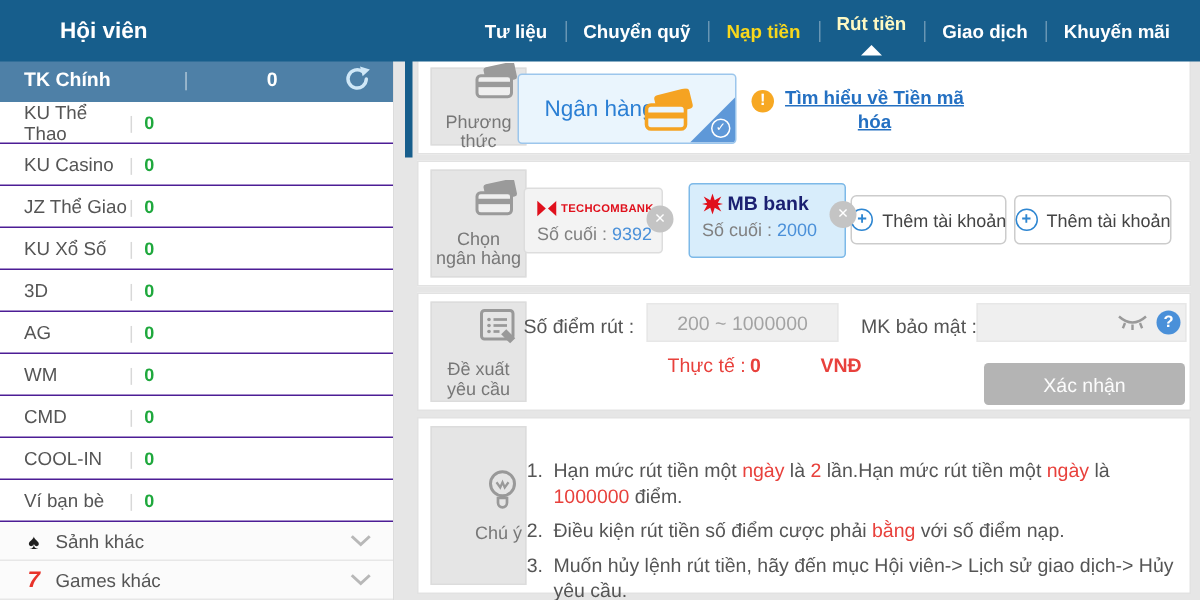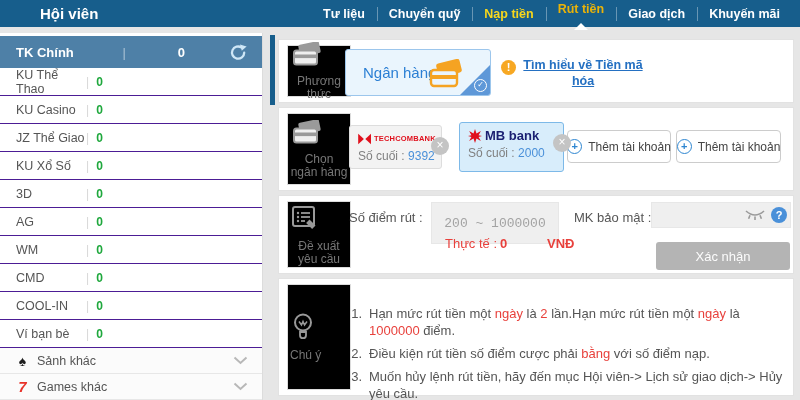--- a/index.html
+++ b/index.html
@@ -4,31 +4,31 @@
 <style>
   * { margin:0; padding:0; box-sizing:border-box; }
   html,body { width:800px; height:400px; overflow:hidden; }
   body {
     position:relative; background:#e6e6e6;
     font-family:"Liberation Sans","DejaVu Sans",sans-serif;
     -webkit-font-smoothing:antialiased;
   }
 
   
-  .topbar { position:absolute; left:0; top:0; width:800px; height:27px;
+  .topbar { position:absolute; left:0; top:0; width:800px; height:41px;
     background:#175e8c; display:flex; align-items:center; justify-content:space-between;
     padding:0 8px 0 40px; z-index:5; }
   .topbar-title { color:#fff; font-size:15px; font-weight:bold; }
   .nav { display:flex; align-items:stretch; height:33px;justify-content:space-between; }
   .nav-item { color:#fff; font-size:12.5px; font-weight:bold; padding:0 12px;
     position:relative; display:flex; align-items:center; cursor:pointer; white-space:nowrap; }
   .nav-item + .nav-item::before { content:""; position:absolute; left:0; top:10px; bottom:9px;
     width:1px; background:rgba(255,255,255,.35); }
   .nav-item.highlight { color:#f8d71c; }
-  .nav-item.active { color:#eab308; align-items:flex-start; padding-top:5px; }
+  .nav-item.active { color:#fef9c3; align-items:flex-start; padding-top:5px; }
   .nav-item.active::after { content:""; position:absolute; bottom:0; left:50%; margin-left:-7px;
     width:0; height:0; border-left:7px solid transparent; border-right:7px solid transparent;
     border-bottom:7px solid #fff; }
 
   
   .sidebar { position:absolute; left:0; top:33px; width:263px; height:367px;
     background:#fff; border-right:1px solid #dcdcdc; }
   .sb-header { position:absolute; top:3px; left:0; right:0; height:32px; background:#4e80a7;
     display:flex; align-items:center; padding:0 14px 0 16px;gap:44px; }
   .sb-header-label { color:#fff; font-size:13px; font-weight:bold; width:74px; }
@@ -50,22 +50,22 @@
 
   .blue-strip { position:absolute; left:270px; top:35px; width:5px; height:70px; background:#175e8c; }
 
   
   .panel { position:absolute; left:278px; width:516px; background:#fff; border:1px solid #e2e2e2; }
   #panel-method  { top:39px;  height:64px; }
   #panel-banks   { top:107px; height:84px; }
   #panel-request { top:195px; height:79px; }
   #panel-notes   { top:278px; height:118px; }
   .label-box { position:absolute; left:8px; top:5px; bottom:5px; width:64px;
-    background:#000000; border:1px solid #dcdcdc; display:flex; flex-direction:column;
-    align-items:flex-start; justify-content:center; gap:5px; color:#777; font-size:12px;
+    background:#e5e5e5; border:1px solid #dcdcdc; display:flex; flex-direction:column;
+    align-items:flex-end; justify-content:center; gap:5px; color:#777; font-size:12px;
     line-height:13px; text-align:center; padding:2px; }
 
   
   .bank-btn { position:absolute; left:66px; top:9px; width:146px; height:47px;
     background:#eaf5fd; border:1px solid #9cc6ec; border-radius:3px; overflow:hidden;
     cursor:pointer; display:flex; align-items:center; padding-left:17px; }
   .bank-btn-label { font-size:15px; color:#2b7fd4; }
   .bank-btn-cards { position:absolute; right:25px; top:9px; }
   .corner { position:absolute; right:0; bottom:0; width:0; height:0;
     border-left:30px solid transparent; border-bottom:30px solid #5e98d8; }
@@ -91,22 +91,22 @@
     border-radius:50%; color:#fff; text-align:center; line-height:17px; font-size:12px;
     cursor:pointer; z-index:2; }
   .add-btn { position:absolute; top:22px; width:104px; height:33px; background:#fff;
     border:1px solid #ccc; border-radius:4px; display:flex; align-items:center;
     justify-content:center; gap:6px; font-size:12px; color:#444; cursor:pointer; white-space:nowrap; }
   .plus-icon { width:15px; height:15px; border:1.5px solid #2e86d1; border-radius:50%;
     color:#2e86d1; font-size:11px; line-height:12px; text-align:center; font-weight:bold; flex:0 0 15px; }
 
   
   .field-label { position:absolute; font-size:13px; color:#555; }
-  .amount-input { position:absolute; left:152px; top:6px; width:128px; height:42px;
-    background:#efefef; border:1px solid #e7e7e7; text-align:center; font-size:13px; color:#777;font-family:Liberation Mono, monospace; }
+  .amount-input { position:absolute; left:152px; top:6px; width:128px; height:26px;
+    background:#efefef; border:1px solid #e7e7e7; text-align:center; font-size:13px; color:#777; }
   .amount-input::placeholder { color:#a3a3a3; }
   .actual   { position:absolute; left:166px; top:40px; font-size:13px; color:#e8413c; }
   .actual b { margin-left:3px; }
   .currency { position:absolute; left:268px; top:40px; font-size:13px; color:#e8413c; font-weight:bold; }
   .pw-wrap { position:absolute; left:372px; top:6px; width:140px; height:26px;
     background:#efefef; border:1px solid #e7e7e7; display:flex; align-items:center; padding:0 3px 0 6px; }
   .pw-input { flex:1; min-width:20px; border:none; background:transparent; font-size:13px; outline:none; }
   .eye-wrap { display:flex; margin-right:5px; cursor:pointer; }
   .q-icon { width:16px; height:16px; border-radius:50%; background:#4a90d9; color:#fff;
     font-size:11px; font-weight:bold; text-align:center; line-height:16px; cursor:pointer; flex:0 0 16px; }

